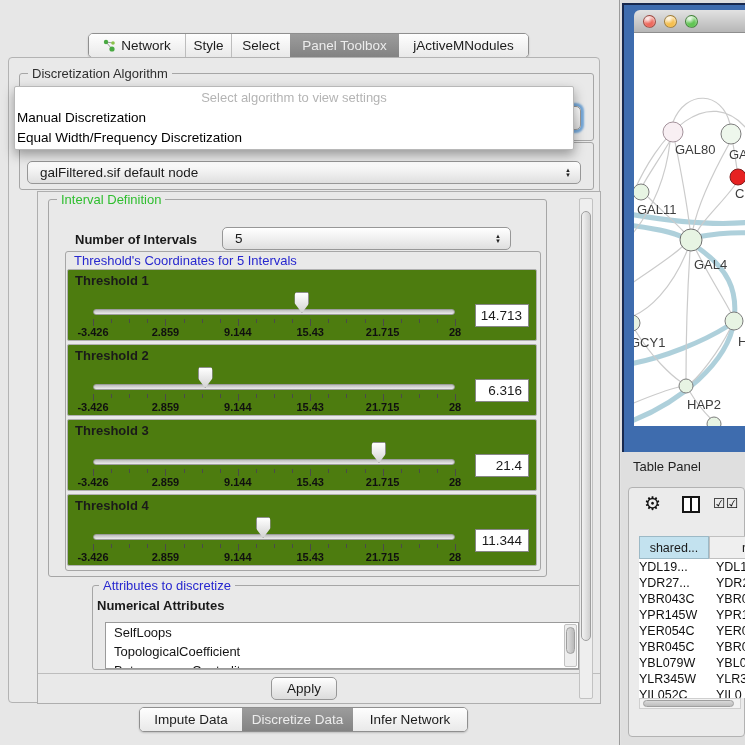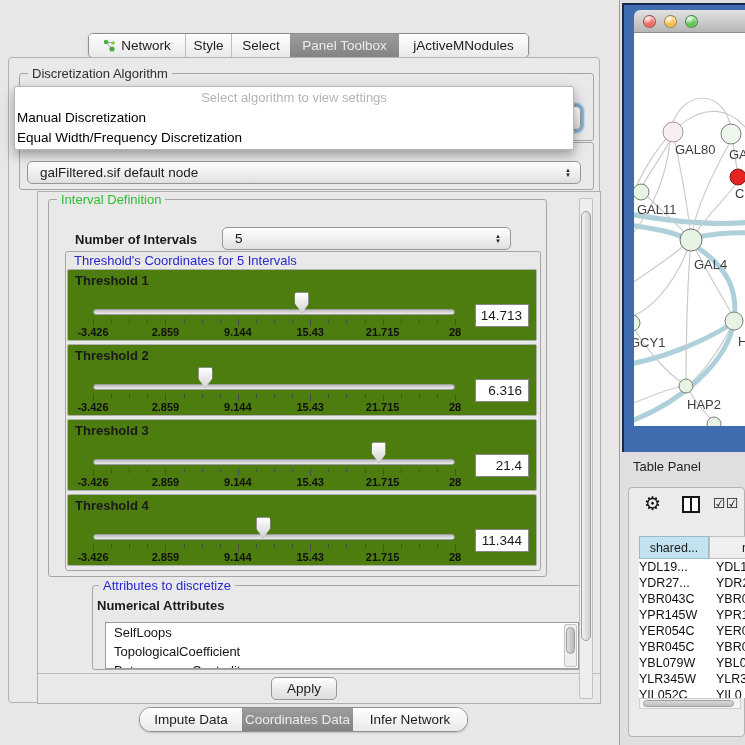--- a/index.html
+++ b/index.html
@@ -313,26 +313,26 @@
 
         <div style="position:absolute; left:0; top:481px; width:100%; border-top:1px solid #bdbdbd;"></div>
         <div class="btn" style="left:233px; top:485px; width:66px; height:23px;">Apply</div>
 
         <div class="vscroll" style="left:541px; top:6px; width:14px; height:501px;">
           <div class="thumb" style="top:12px; height:430px; background:linear-gradient(90deg,#f2f2f2,#cfcfcf);"></div>
         </div>
       </div>
     </div>
 
-    <div class="seg-strip" id="bottomTabs" style="left:139px; top:707px;border-radius:12px;">
+    <div class="seg-strip" id="bottomTabs" style="left:139px; top:707px;">
         <div class="seg" style="width: 102px;">
           <span>Impute Data</span>
         </div>
         <div class="seg selected" style="width: 111px;">
-          <span>Coordinates Data</span>
+          <span>Discretize Data</span>
         </div>
         <div class="seg" style="width: 114px;">
           <span>Infer Network</span>
         </div>
       </div>
   </div>
 
   <div class="algo-popup" id="algoPopup">
     <div class="popup-hint">Select algorithm to view settings</div>
   <div class="popup-opt bold">Manual Discretization</div>

